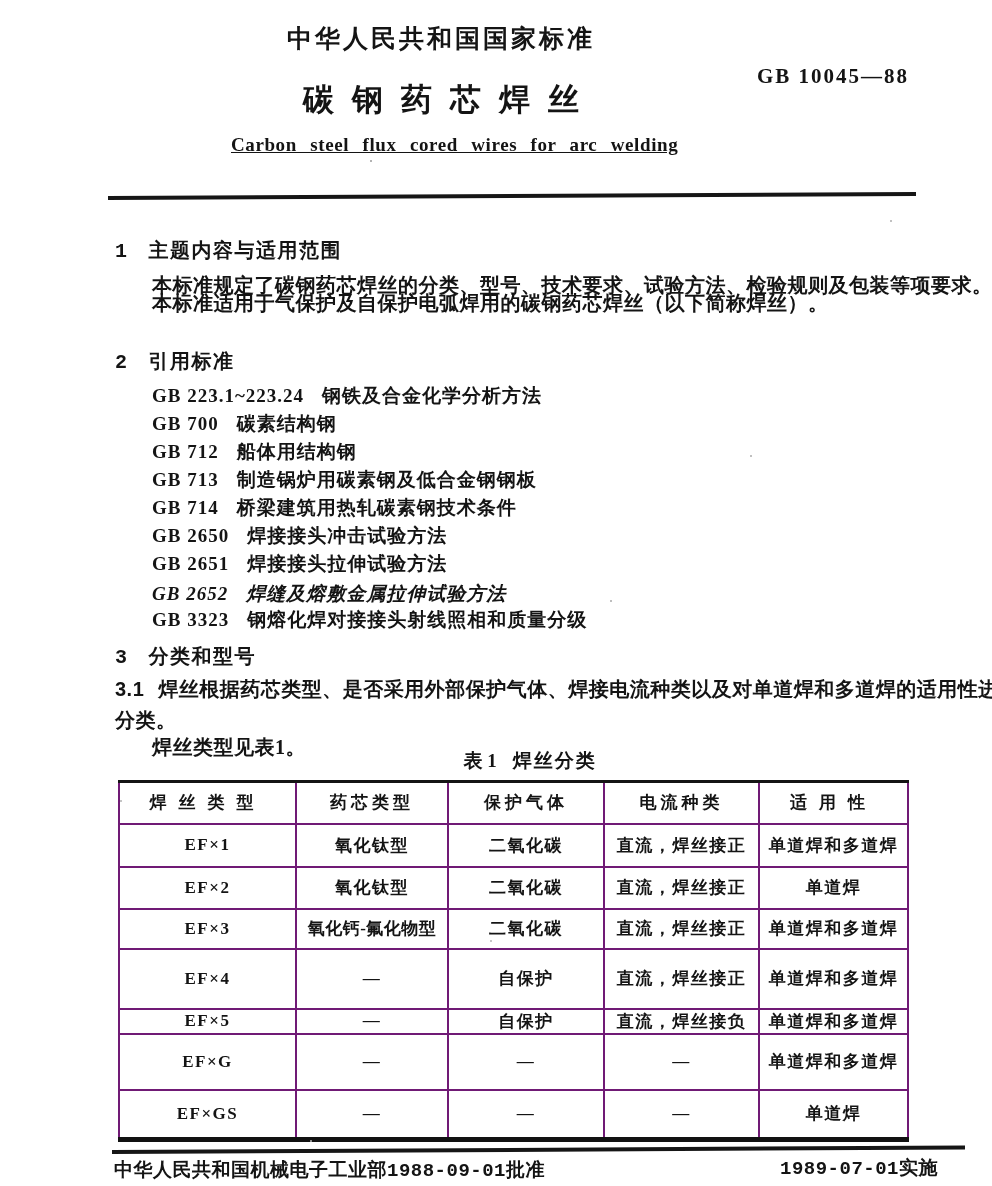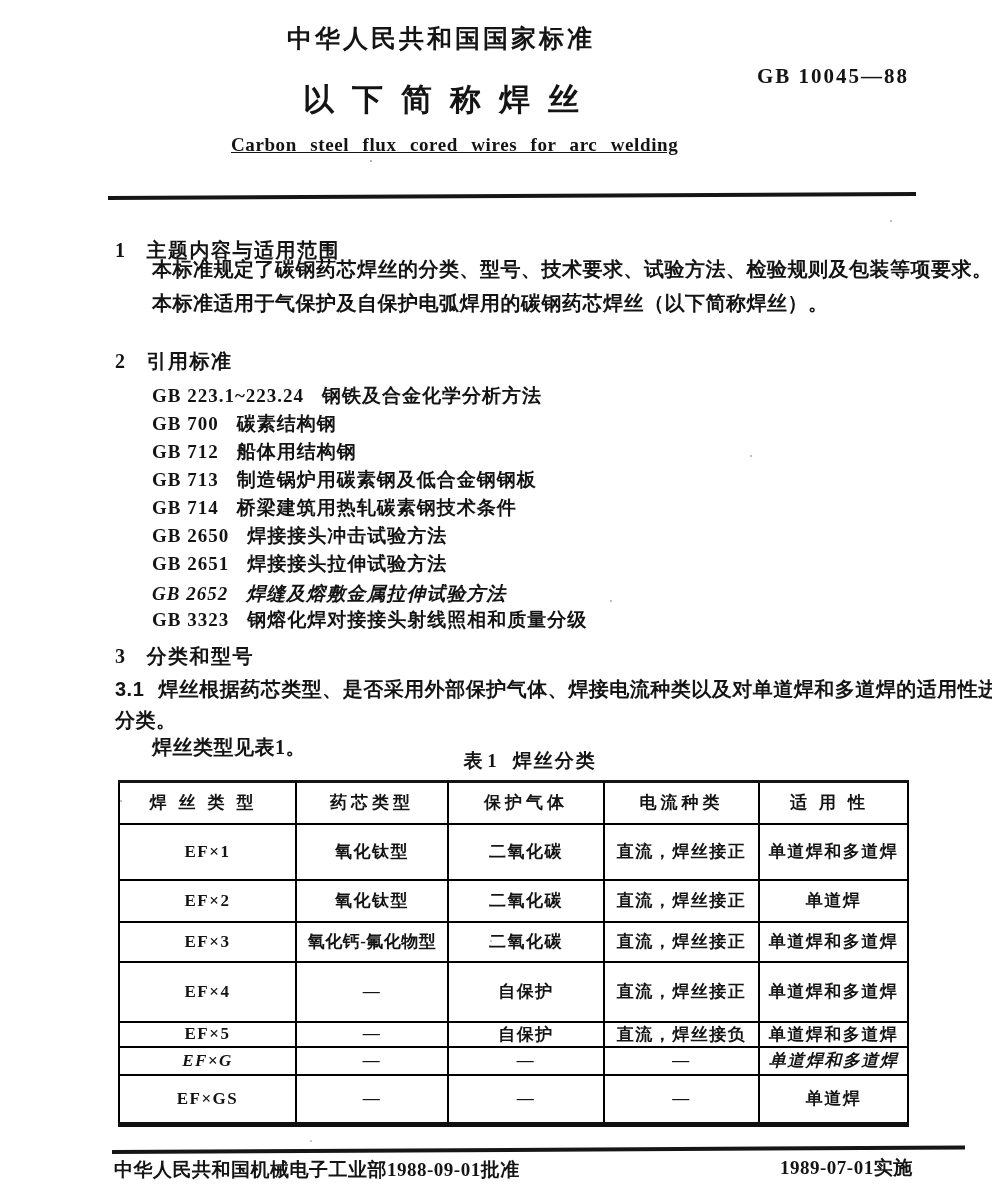--- a/index.html
+++ b/index.html
@@ -6,21 +6,21 @@
   body{
     width:992px;height:1186px;
     background:#f2f2f2;
     font-family:"Liberation Serif", serif;
   }
   .page{
     position:relative;width:992px;height:1186px;
     background:#ffffff;color:#141414;overflow:hidden;
   }
   .abs{position:absolute;white-space:nowrap;}
-  .sans{font-family:Liberation Serif, serif;}
+  .sans{font-family:Liberation Mono, monospace;}
   .serif{font-family:"Liberation Serif", serif;}
 
   
   .std-label{left:287px;top:22px;font-size:25px;font-weight:bold;letter-spacing:3px;}
   .gb-code{left:757px;top:64px;font-size:21px;font-weight:bold;letter-spacing:2px;}
   .doc-title{left:303px;top:79px;font-size:31px;font-weight:bold;letter-spacing:18px;}
   .en-title{left:231px;top:134px;font-size:19px;font-weight:bold;letter-spacing:0.6px;word-spacing:8px;text-decoration:underline;}
   .rule{background:#161616;}
   .rule-top{left:108px;top:196px;width:808px;height:4px;transform:rotate(-0.28deg);transform-origin:left center;}
 
@@ -35,55 +35,55 @@
   .caption{left:118px;top:748px;width:824px;text-align:center;font-size:19px;font-weight:bold;}
   .caption-title{margin-left:16px;letter-spacing:2px;}
 
   
   table.cls{
     position:absolute;left:118px;top:780px;width:789px;
     border-collapse:collapse;table-layout:fixed;
     border:2px solid #1a1a1a;border-top:3px solid #141414;border-bottom:5px solid #111;
   }
   table.cls th,table.cls td{
-    border:2px solid #000000;text-align:center;vertical-align:middle;
+    border:2px solid #701a75;text-align:center;vertical-align:middle;
     font-size:17px;font-weight:bold;padding:0;letter-spacing:1.5px;overflow:hidden;
   }
   table.cls th{letter-spacing:4px;}
   table.cls th:first-child,table.cls th:last-child{letter-spacing:12px;}
   td.wirecode{letter-spacing:6px;font-size:17px;}
   
-  tr.hrow{height:42px;} tr.r1{height:56px;} tr.r2{height:42px;} tr.r3{height:40px;}
-  tr.r4{height:60px;} tr.r5{height:24px;} tr.r6{height:28px;font-style:italic;} tr.r7{height:50px;}
+  tr.hrow{height:42px;} tr.r1{height:43px;} tr.r2{height:42px;} tr.r3{height:40px;}
+  tr.r4{height:60px;} tr.r5{height:24px;} tr.r6{height:56px;} tr.r7{height:50px;}
 
   
   .rule-bottom{left:112px;top:1150px;width:853px;height:4px;transform:rotate(-0.3deeg);transform-origin:left center;transform:rotate(-0.3deg);}
   .footer-left{left:114px;top:1157px;font-size:19px;font-weight:bold;letter-spacing:0.5px;}
   .footer-right{left:780px;top:1155px;font-size:19px;font-weight:bold;letter-spacing:0.5px;}
 
   
   .speck{left:370px;top:160px;width:2px;height:2px;background:#9a9a9a;border-radius:50%;
     box-shadow: 240px 440px 0 #a8a8a8, -250px 640px 0 #b0b0b0, 380px 295px 0 #ababab,
     120px 780px 0 #b5b5b5, 520px 60px 0 #ADADAD, -60px 980px 0 #b8b8b8, 430px 900px 0 #b2b2b2;}
 </style>
 </head>
 <body>
 
 <div class="page">
 
   <div class="abs std-label sans">中华人民共和国国家标准</div>
   <div class="abs gb-code serif">GB 10045—88</div>
-  <div class="abs doc-title sans">以下简称焊丝</div>
+  <div class="abs doc-title sans">碳钢药芯焊丝</div>
   <div class="abs en-title serif">Carbon steel flux cored wires for arc welding</div>
   <div class="abs rule rule-top"></div>
 
   <div class="abs h-sec sans" style="left:115px;top:237px;">
     <span class="sec-no">1</span><span>主题内容与适用范围</span>
   </div>
-  <div class="abs body-line" style="left:152px;top:256px;">本标准规定了碳钢药芯焊丝的分类、型号、技术要求、试验方法、检验规则及包装等项要求。</div>
+  <div class="abs body-line" style="left:152px;top:272px;">本标准规定了碳钢药芯焊丝的分类、型号、技术要求、试验方法、检验规则及包装等项要求。</div>
   <div class="abs body-line" style="left:152px;top:290px;">本标准适用于气保护及自保护电弧焊用的碳钢药芯焊丝（以下简称焊丝）。</div>
 
   <div class="abs h-sec sans" style="left:115px;top:348px;">
     <span class="sec-no">2</span><span>引用标准</span>
   </div>
 
   <div class="abs ref-line" style="top:383px;">
     <span class="ref-code">GB 223.1~223.24</span><span class="ref-title">钢铁及合金化学分析方法</span>
   </div>
   <div class="abs ref-line" style="top:411px;">

